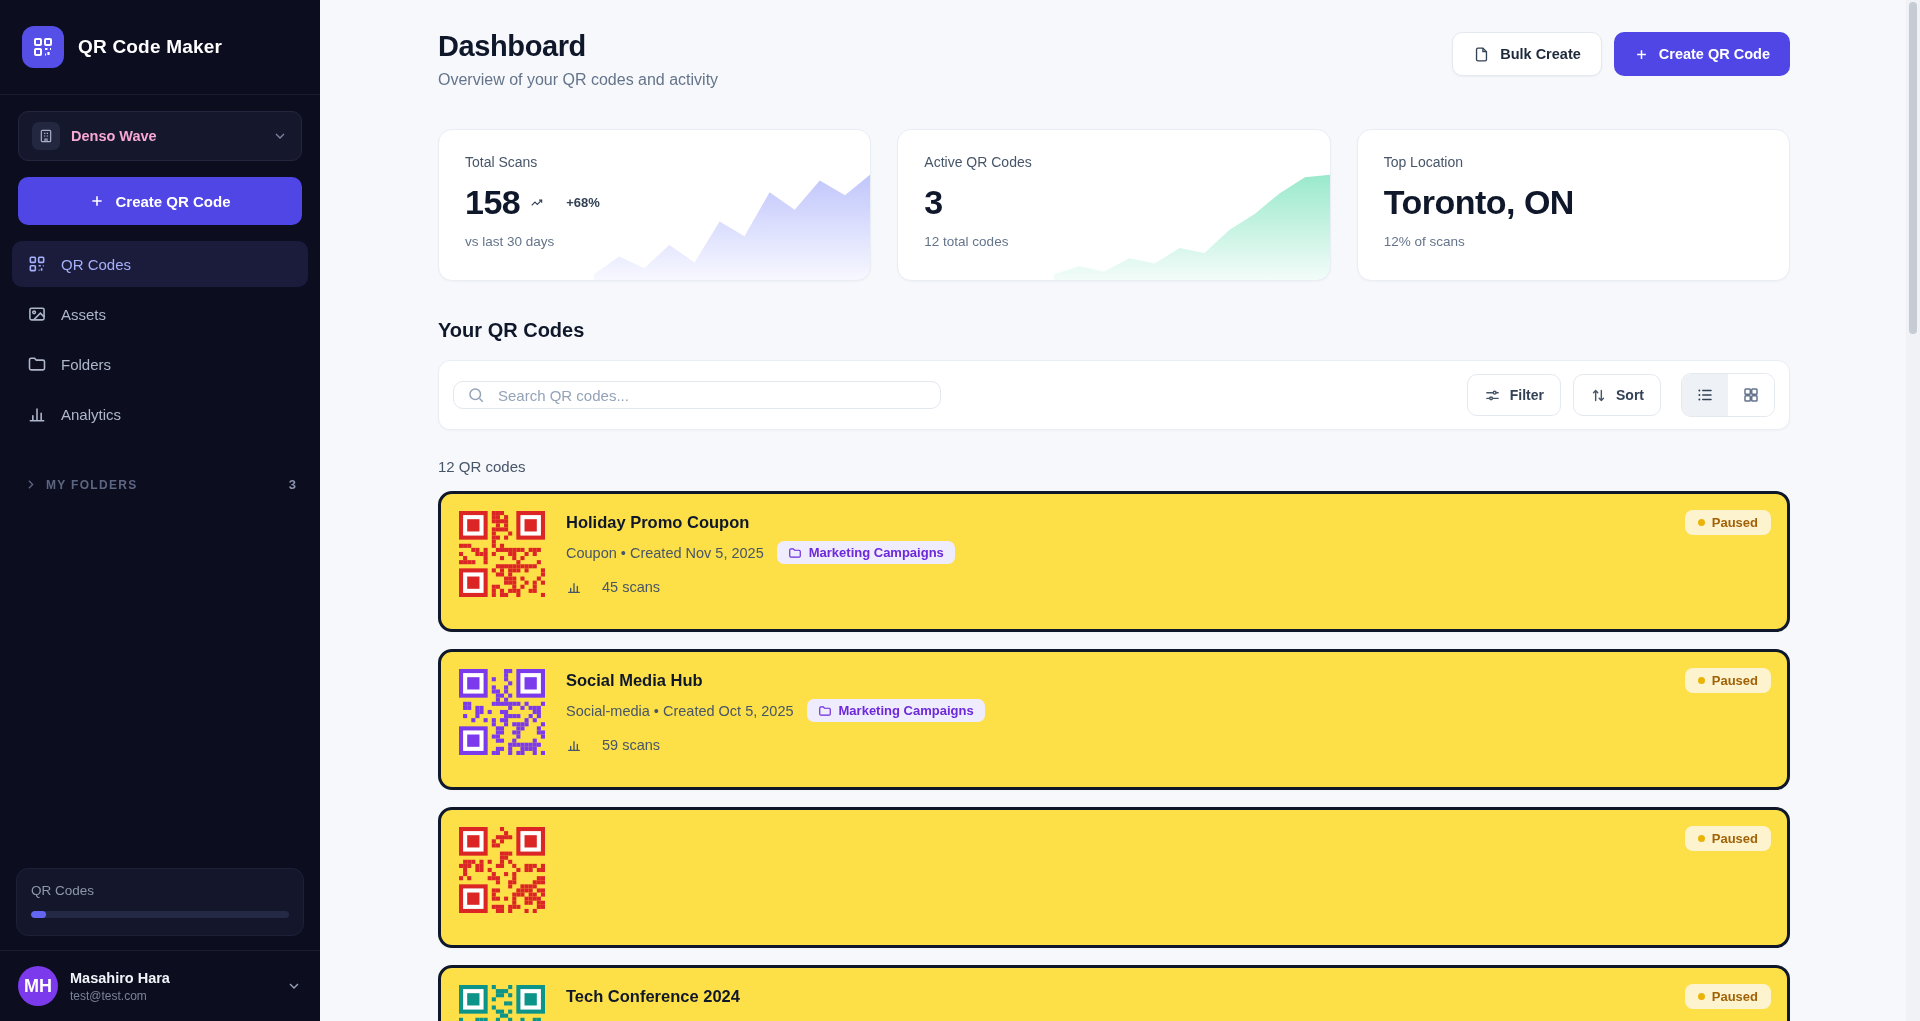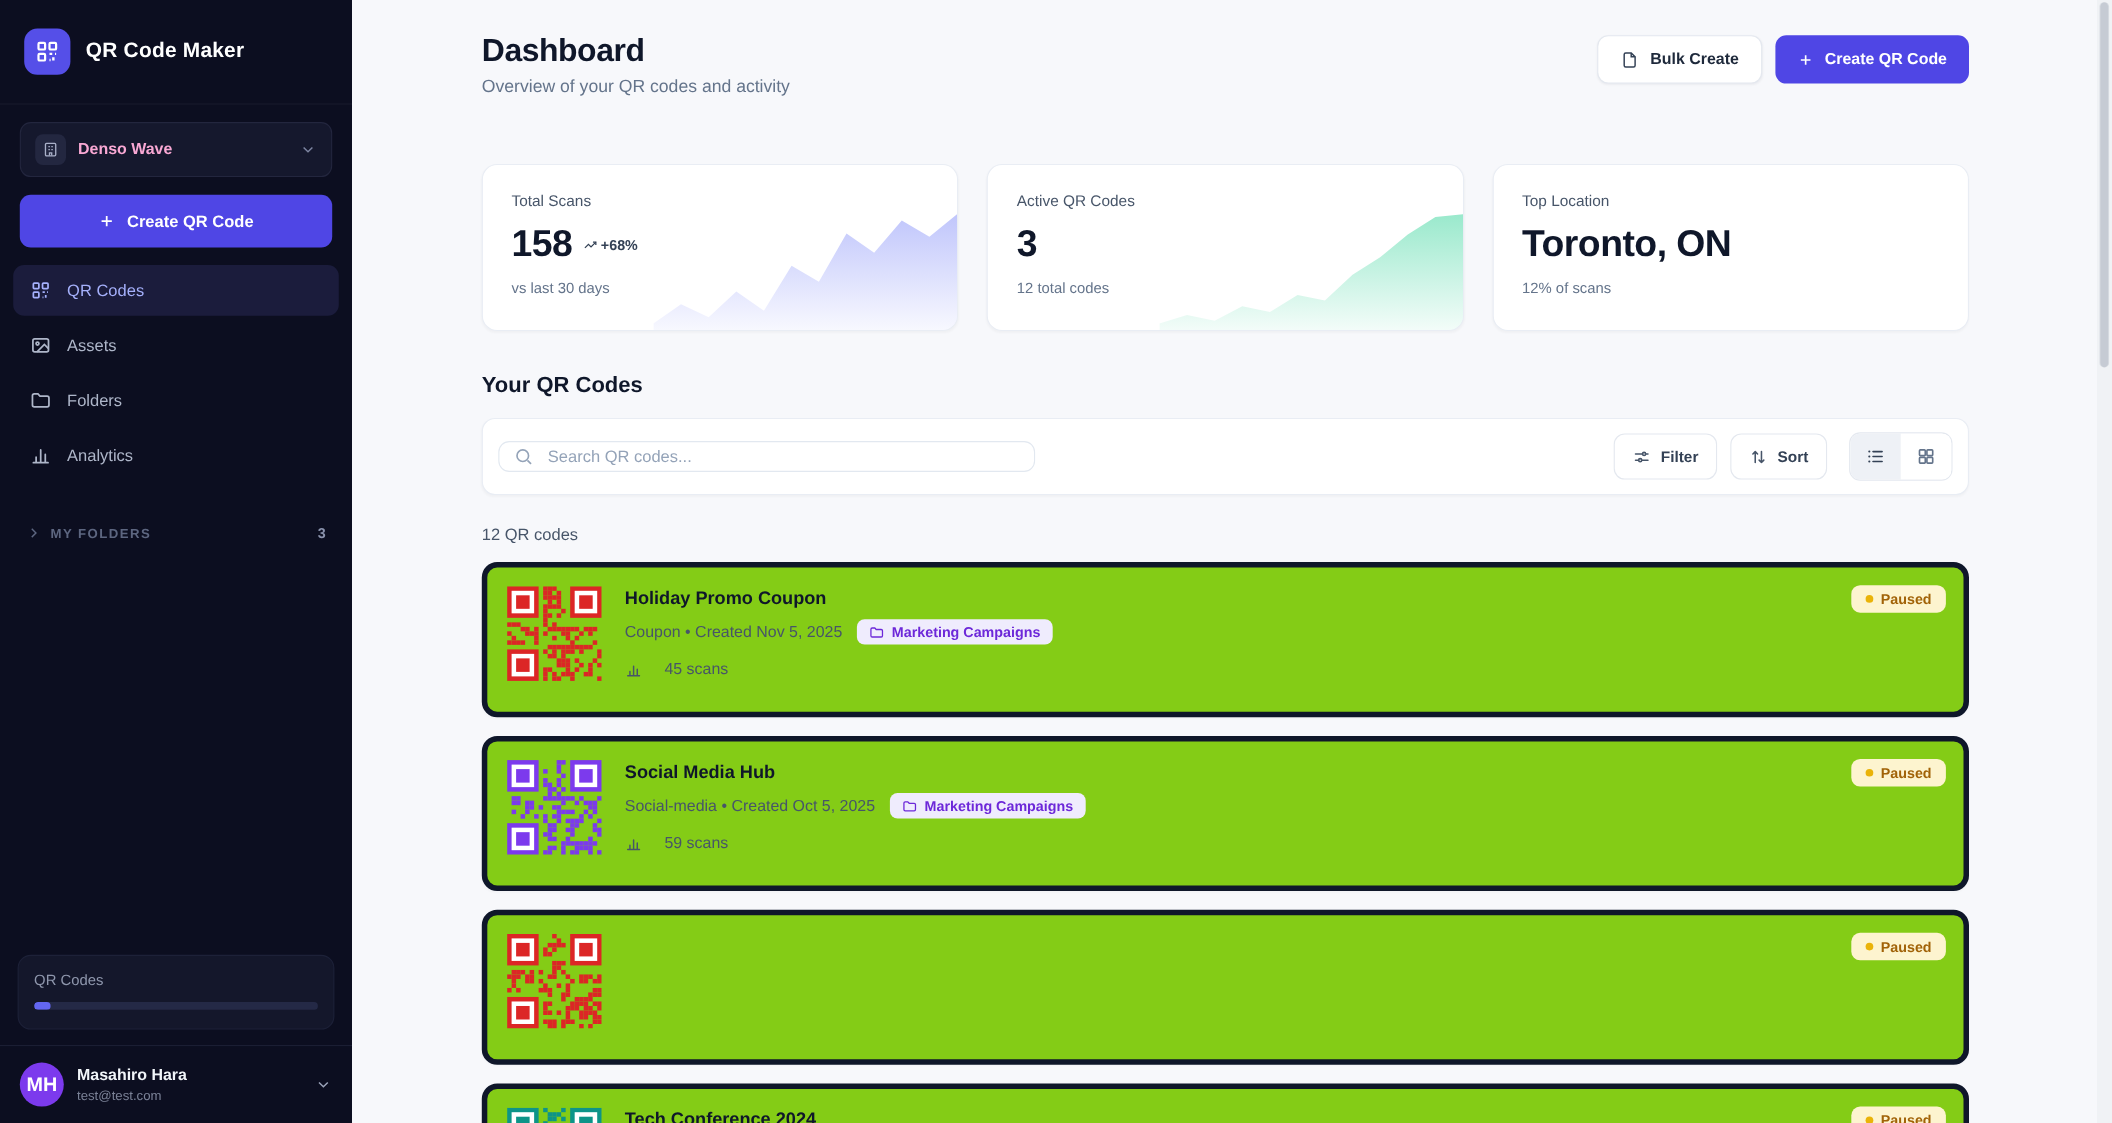--- a/index.html
+++ b/index.html
@@ -52,25 +52,25 @@
   .page-title { font-size:29px; font-weight:700; letter-spacing:-.4px; margin:0; color:#0f172a; }
   .page-sub { font-size:16px; color:#64748b; margin:8px 0 0; }
   .head-actions { display:flex; gap:12px; margin-top:2px; }
   .btn { display:flex; align-items:center; gap:10px; height:44px; padding:0 20px; border-radius:10px;
     font-size:14.5px; font-weight:600; font-family:inherit; cursor:pointer; }
   .btn-secondary { background:#fff; border:1px solid #e4e8ef; color:#1e293b; box-shadow:0 1px 2px rgba(16,24,40,.05); }
   .btn-primary { background:#4f46e5; border:none; color:#fff; }
 
   .stats { display:grid; grid-template-columns:repeat(3,1fr); gap:26px; margin-top:40px; }
   .stat-card { position:relative; background:#fff; border:1px solid #e9edf4; border-radius:14px;
-    padding:24px 26px; height:152px; overflow:hidden; box-shadow:0 1px 2px rgba(16,24,40,.03);margin-top:20px; }
+    padding:24px 26px; height:152px; overflow:hidden; box-shadow:0 1px 2px rgba(16,24,40,.03); }
   .stat-label { font-size:14px; color:#475569; position:relative; z-index:1; }
   .stat-value-row { display:flex; align-items:center; gap:10px; margin-top:13px; position:relative; z-index:1; }
   .stat-value { font-size:34px; font-weight:700; letter-spacing:-.5px; color:#0f172a; }
-  .stat-delta { display:flex; align-items:flex-end; gap:2px; font-size:13px; font-weight:700; color:#334155; }
+  .stat-delta { display:flex; align-items:flex-end; gap:22px; font-size:13px; font-weight:700; color:#334155; }
   .stat-sub { font-size:13.5px; color:#64748b; margin-top:12px; position:relative; z-index:1; }
   .spark { position:absolute; right:0; bottom:0; width:64%; height:78%; z-index:0; pointer-events:none; }
 
   .section-title { font-size:20px; font-weight:700; color:#0f172a; margin:38px 0 18px; }
 
   .toolbar { background:#fff; border:1px solid #e9edf4; border-radius:12px; padding:12px 14px;
     display:flex; align-items:center; justify-content:space-between; box-shadow:0 1px 2px rgba(16,24,40,.03); }
   .search { position:relative; width:488px; }
   .search input { width:100%; height:28px; border:1px solid #e2e8f0; border-radius:10px;
     padding:0 14px 0 44px; font-size:15px; font-family:inherit; color:#0f172a; outline:none; background:#fff; }
@@ -79,21 +79,21 @@
   .controls { display:flex; align-items:center; gap:12px; }
   .ctrl-btn { display:flex; align-items:center; gap:9px; height:42px; padding:0 16px; background:#fff;
     border:1px solid #e4e8ef; border-radius:10px; font-size:14px; font-weight:600; font-family:inherit; color:#334155; cursor:pointer; }
   .view-group { display:flex; border:1px solid #e4e8ef; border-radius:10px; overflow:hidden; margin-left:8px; background:#fff; }
   .view-btn { width:46px; height:42px; display:flex; align-items:center; justify-content:center;
     border:none; background:#fff; color:#64748b; cursor:pointer; }
   .view-btn.active { background:#eef1f6; color:#334155; }
 
   .count-text { font-size:15px; color:#475569; margin:28px 0 16px; }
 
-  .row { position:relative; background:#84cc16; border:5px solid #0f172a; border-radius:14px;
+  .row { position:relative; background:#fde047; border:3px solid #0f172a; border-radius:14px;
     padding:17px 18px; display:flex; gap:21px; margin-bottom:17px; min-height:141px;
     box-shadow:0 1px 2px rgba(16,24,40,.02); cursor:pointer; }
   .qr-thumb { width:86px; height:86px; flex-shrink:0; }
   .row-body { padding-top:2px; }
   .row-title { font-size:16.5px; font-weight:600; color:#0f172a; }
   .row-meta { display:flex; align-items:center; gap:13px; margin-top:9px; font-size:14.5px; color:#475569; }
   .folder-tag { display:inline-flex; align-items:center; gap:7px; background:#efecfd; color:#6d28d9;
     font-size:13px; font-weight:600; padding:4px 11px; border-radius:7px; cursor:pointer; }
   .row-scans { display:flex; align-items:center; gap:20px; margin-top:15px; font-size:14.5px; color:#475569; }
   .status { position:absolute; top:16px; right:16px; display:flex; align-items:center; gap:7px;

